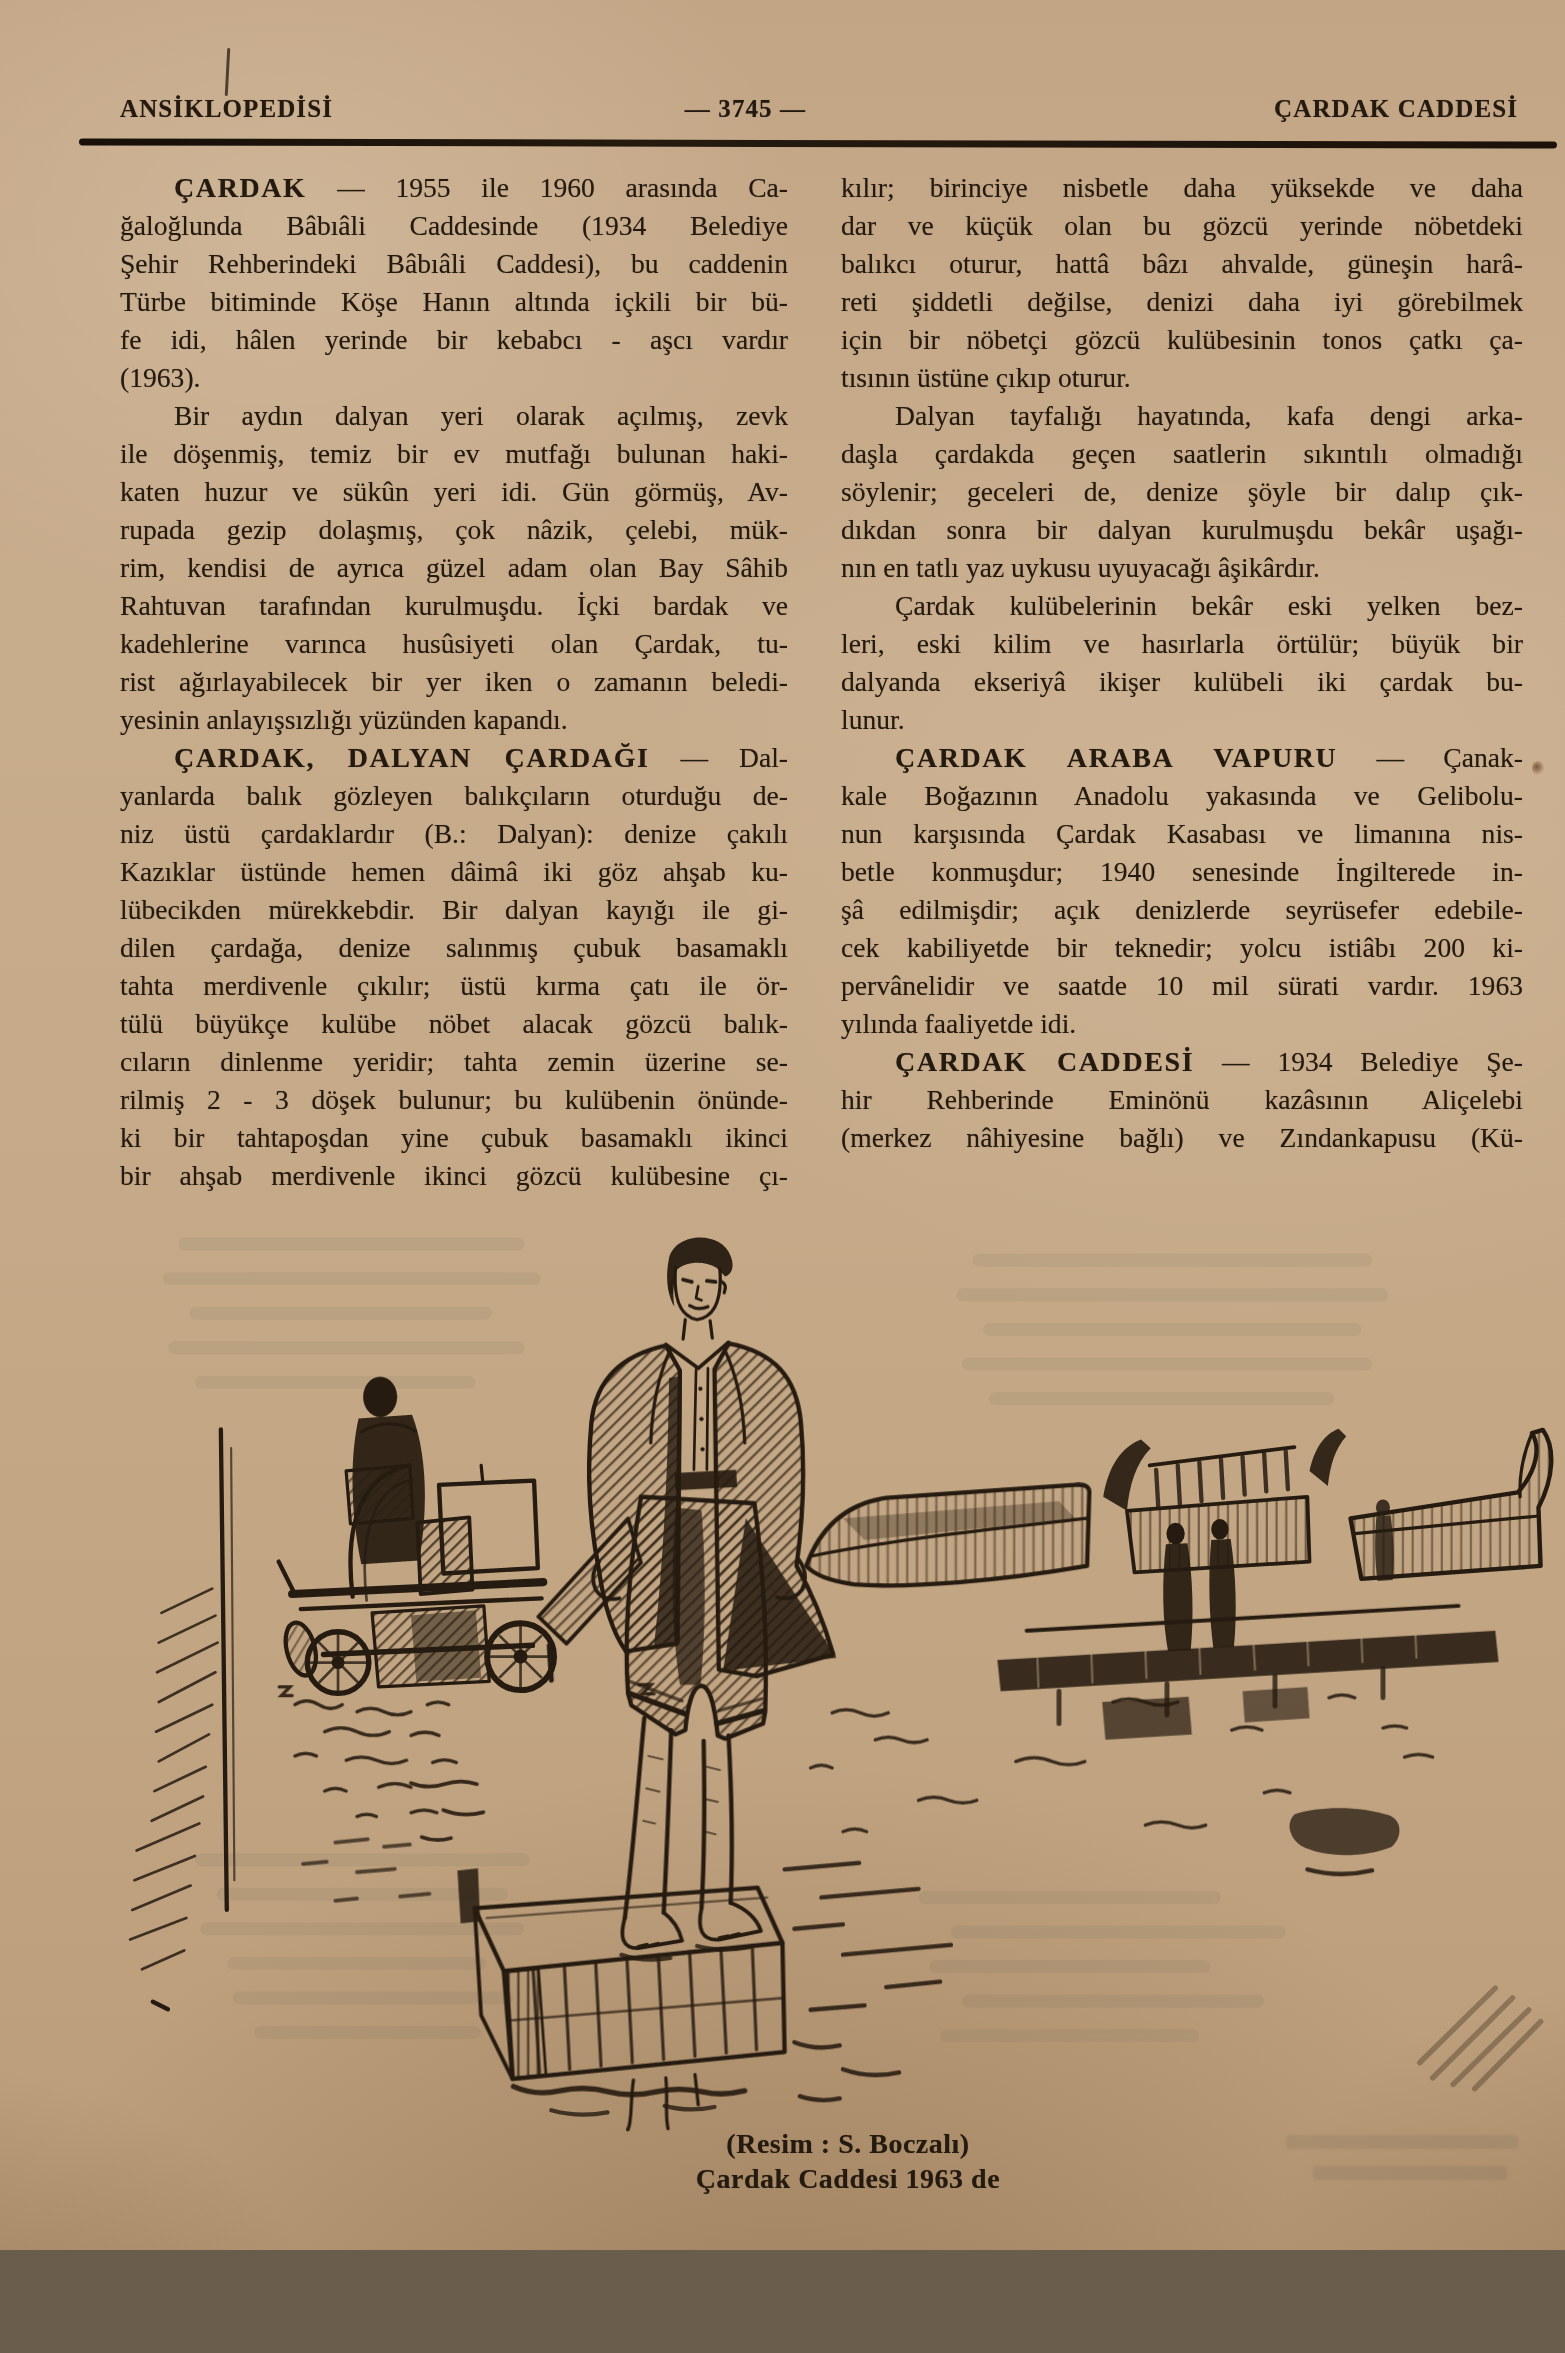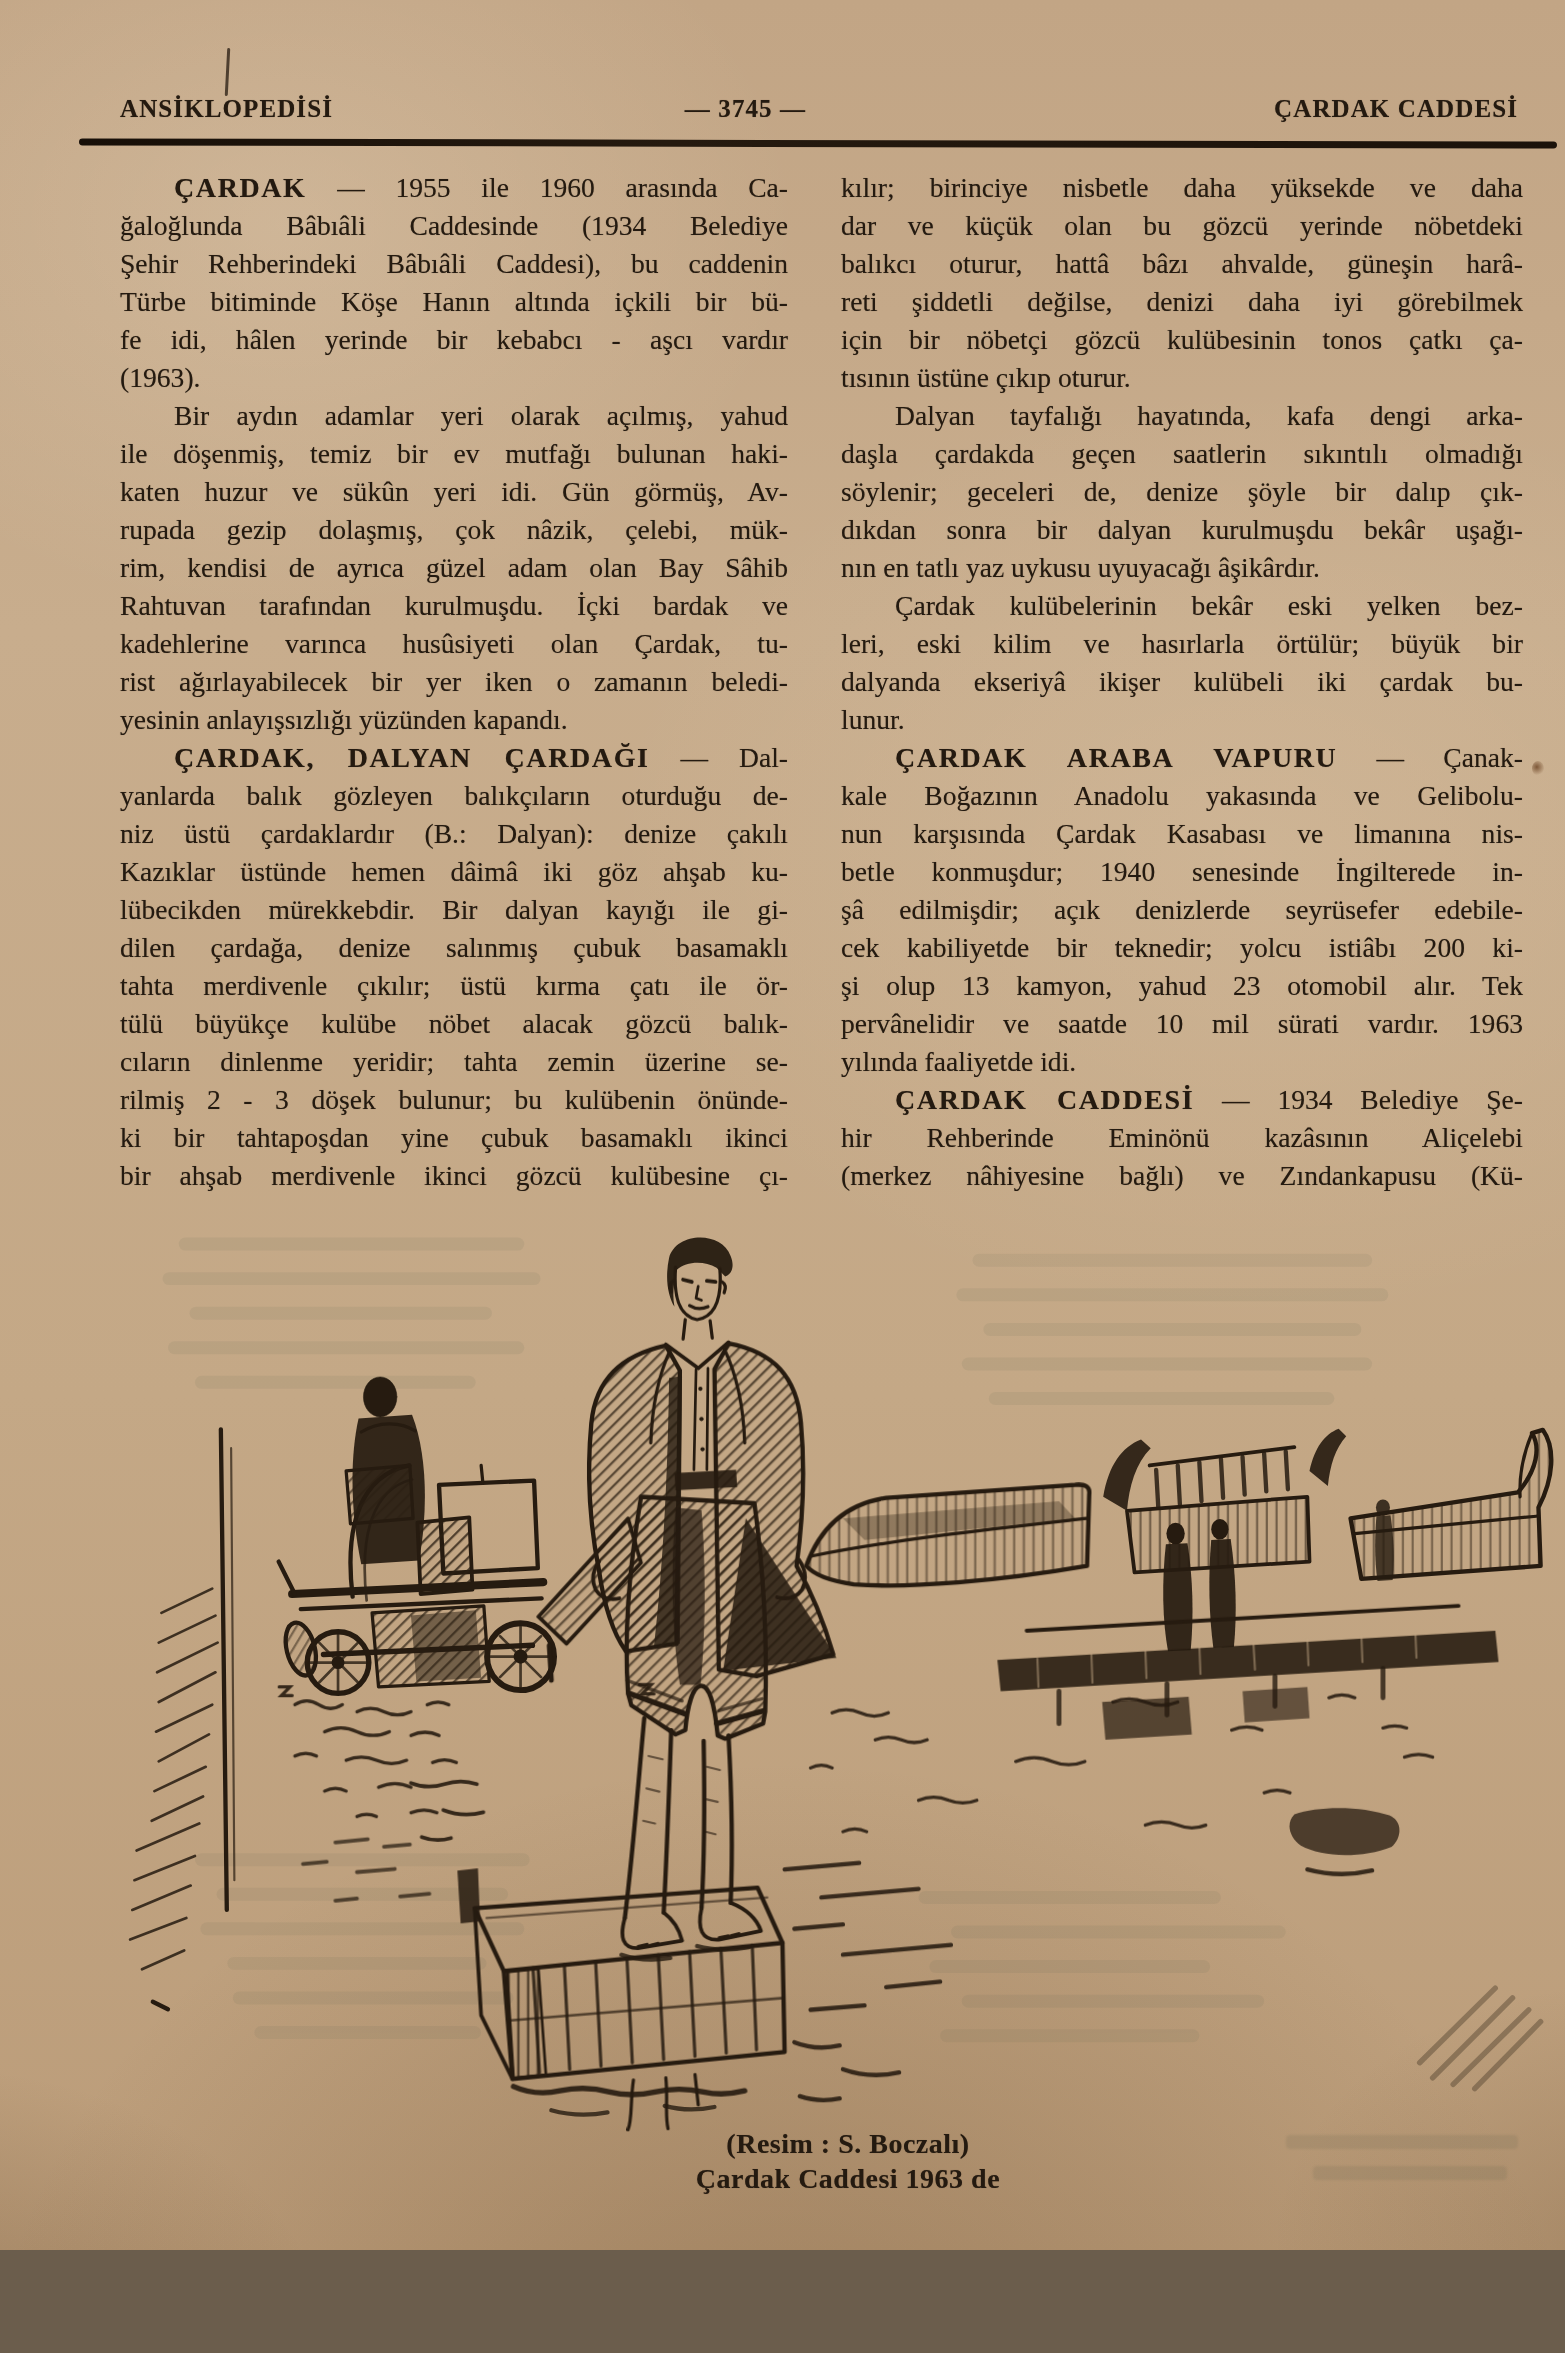--- a/index.html
+++ b/index.html
@@ -54,21 +54,21 @@
   <div class="hdr hdr-right">ÇARDAK CADDESİ</div>
   <div class="rule"></div>
 
   <div class="col col-left">
       <div class="line ind"><span class="b">ÇARDAK</span> — 1955 ile 1960 arasında Ca-</div>
       <div class="line">ğaloğlunda Bâbıâli Caddesinde (1934 Belediye</div>
       <div class="line">Şehir Rehberindeki Bâbıâli Caddesi), bu caddenin</div>
       <div class="line">Türbe bitiminde Köşe Hanın altında içkili bir bü-</div>
       <div class="line">fe idi, hâlen yerinde bir kebabcı - aşcı vardır</div>
       <div class="line last">(1963).</div>
-      <div class="line ind">Bir aydın adamlar yeri olarak açılmış, yahud</div>
+      <div class="line ind">Bir aydın dalyan yeri olarak açılmış, zevk</div>
       <div class="line">ile döşenmiş, temiz bir ev mutfağı bulunan haki-</div>
       <div class="line">katen huzur ve sükûn yeri idi. Gün görmüş, Av-</div>
       <div class="line">rupada gezip dolaşmış, çok nâzik, çelebi, mük-</div>
       <div class="line">rim, kendisi de ayrıca güzel adam olan Bay Sâhib</div>
       <div class="line">Rahtuvan tarafından kurulmuşdu. İçki bardak ve</div>
       <div class="line">kadehlerine varınca husûsiyeti olan Çardak, tu-</div>
       <div class="line">rist ağırlayabilecek bir yer iken o zamanın beledi-</div>
       <div class="line last">yesinin anlayışsızlığı yüzünden kapandı.</div>
       <div class="line ind"><span class="b">ÇARDAK, DALYAN ÇARDAĞI</span> — Dal-</div>
       <div class="line">yanlarda balık gözleyen balıkçıların oturduğu de-</div>
@@ -98,21 +98,20 @@
       <div class="line ind">Çardak kulübelerinin bekâr eski yelken bez-</div>
       <div class="line">leri, eski kilim ve hasırlarla örtülür; büyük bir</div>
       <div class="line">dalyanda ekseriyâ ikişer kulübeli iki çardak bu-</div>
       <div class="line last">lunur.</div>
       <div class="line ind"><span class="b">ÇARDAK ARABA VAPURU</span> — Çanak-</div>
       <div class="line">kale Boğazının Anadolu yakasında ve Gelibolu-</div>
       <div class="line">nun karşısında Çardak Kasabası ve limanına nis-</div>
       <div class="line">betle konmuşdur; 1940 senesinde İngilterede in-</div>
       <div class="line">şâ edilmişdir; açık denizlerde seyrüsefer edebile-</div>
       <div class="line">cek kabiliyetde bir teknedir; yolcu istiâbı 200 ki-</div>
-      <div class="line">şi olup 13 kamyon, yahud 23 otomobil alır. Tek</div>
       <div class="line">pervânelidir ve saatde 10 mil sürati vardır. 1963</div>
       <div class="line last">yılında faaliyetde idi.</div>
       <div class="line ind"><span class="b">ÇARDAK CADDESİ</span> — 1934 Belediye Şe-</div>
       <div class="line">hir Rehberinde Eminönü kazâsının Aliçelebi</div>
       <div class="line">(merkez nâhiyesine bağlı) ve Zındankapusu (Kü-</div>
     </div>
 
   <svg class="illo" viewBox="0 0 2898 1700" xmlns="http://www.w3.org/2000/svg">
     <defs>
       <pattern id="hd" width="16" height="16" patternUnits="userSpaceOnUse" patternTransform="rotate(45)">

